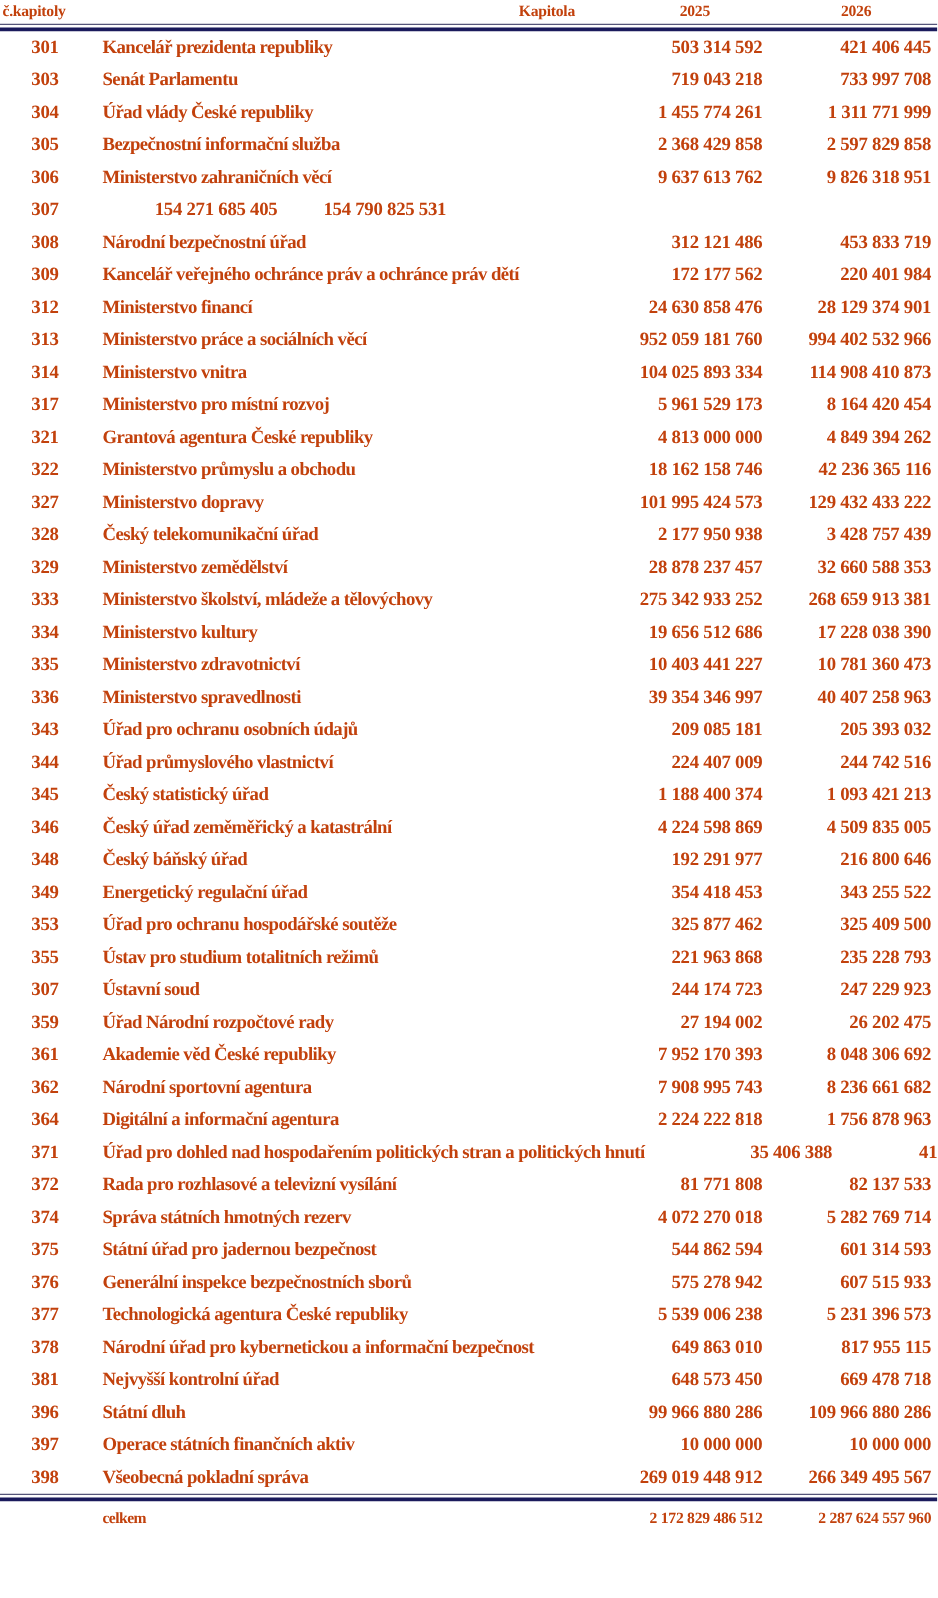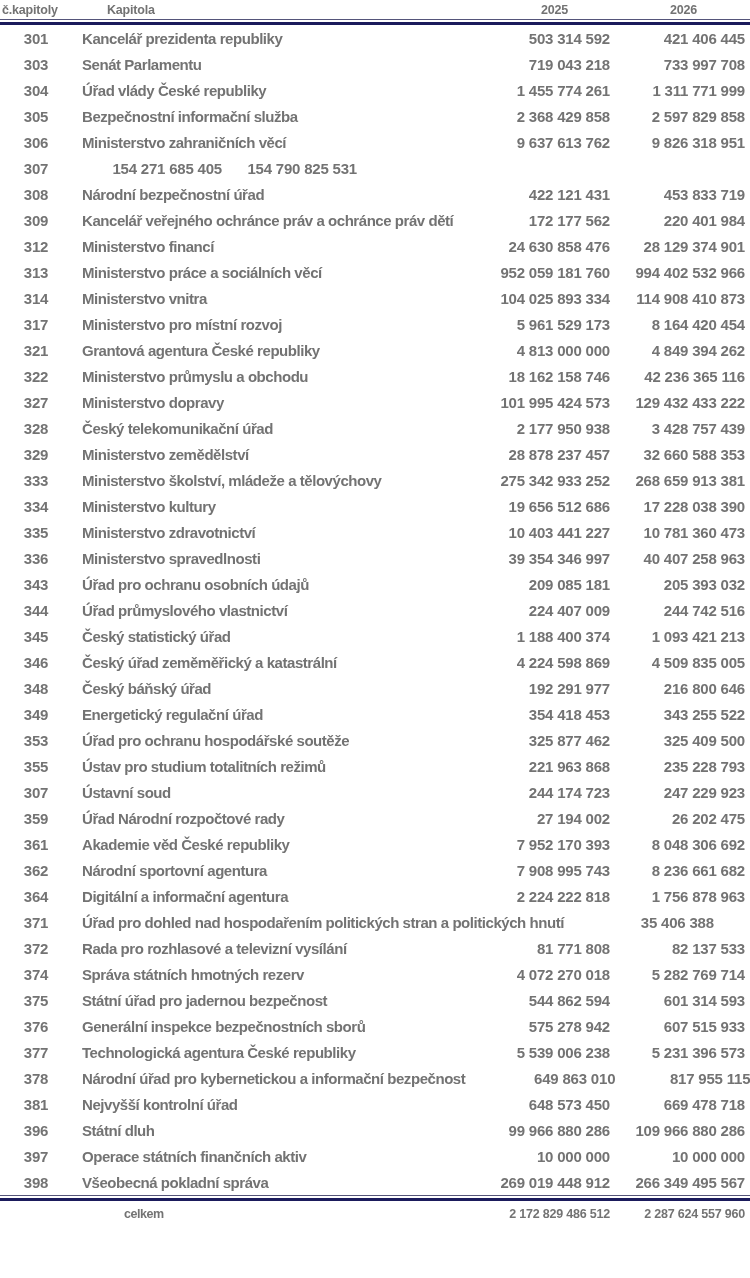--- a/index.html
+++ b/index.html
@@ -1,41 +1,41 @@
 <!DOCTYPE html>
 <html><head>
 <meta charset="utf-8">
 <style>
   html,body{margin:0;padding:0;background:#ffffff;}
   .page{
     position:relative;
     width:750px;height:1278px;
     background:#ffffff;
-    font-family:Liberation Sans, sans-serif;
+    font-family:Liberation Serif, serif;
     font-weight:bold;
-    color:#737373;
+    color:#c2410c;
     overflow:hidden;
     box-sizing:border-box;
   }
   .row{
     display:flex;
     align-items:center;
     padding-right:5px;
     box-sizing:border-box;
   }
   .header-row{height:19px;font-size:12.5px;letter-spacing:-0.2px;}
   .data-row{height:26px;font-size:15px;letter-spacing:-0.2px;}
-  .footer-row{height:26px;font-size:12.5px;letter-spacing:-0.2px;padding-left:42px;}
+  .footer-row{height:26px;font-size:12.5px;letter-spacing:-0.2px;}
   .cell{box-sizing:border-box;white-space:nowrap;}
   .col-code{width:72px;text-align:center;flex:0 0 auto;}
   .col-name{flex:1 1 auto;padding-left:10px;letter-spacing:-0.45px;overflow:visible;}
   .col-a{width:150px;text-align:right;flex:0 0 auto;}
   .col-b{width:135px;text-align:right;flex:0 0 auto;}
   .header-row .col-code{text-align:left;padding-left:2px;}
-  .header-row .col-name{text-align:left;text-indent:25px;letter-spacing:-0.2px;}
+  .header-row .col-name{text-align:right;text-indent:25px;letter-spacing:-0.2px;}
   .header-row .col-a{padding-right:42px;}
   .header-row .col-b{padding-right:48px;}
   .double-rule{height:6px;position:relative;}
   .double-rule .thin{position:absolute;top:0;left:0;right:0;height:1px;background:#55557a;}
   .double-rule .thick{position:absolute;top:3px;left:0;right:0;height:3px;background:#1b1b5c;}
 </style>
 </head>
 <body>
 
 <div class="page">
@@ -84,21 +84,21 @@
         <div class="cell col-b">9 826 318 951</div>
       </div>
       <div class="row data-row">
         <div class="cell col-code">307</div>
         <div class="cell col-a">154 271 685 405</div>
         <div class="cell col-b">154 790 825 531</div>
       </div>
       <div class="row data-row">
         <div class="cell col-code">308</div>
         <div class="cell col-name">Národní bezpečnostní úřad</div>
-        <div class="cell col-a">422 121 431</div>
+        <div class="cell col-a">312 121 486</div>
         <div class="cell col-b">453 833 719</div>
       </div>
       <div class="row data-row">
         <div class="cell col-code">309</div>
         <div class="cell col-name">Kancelář veřejného ochránce práv a ochránce práv dětí</div>
         <div class="cell col-a">172 177 562</div>
         <div class="cell col-b">220 401 984</div>
       </div>
       <div class="row data-row">
         <div class="cell col-code">312</div>

